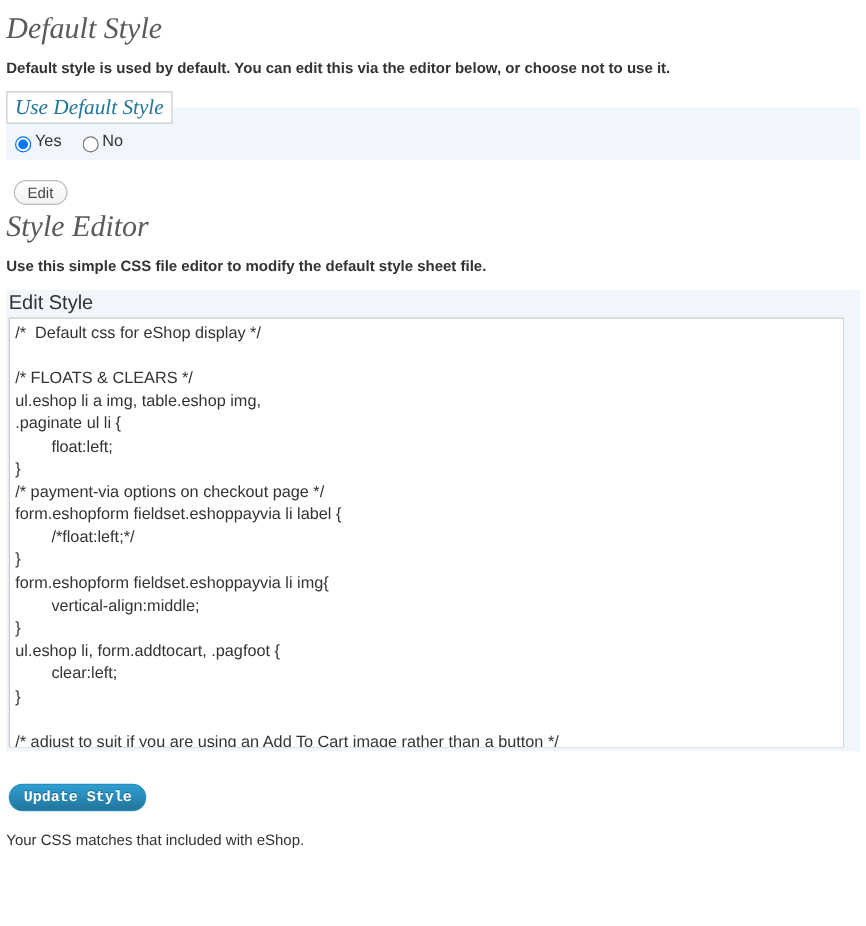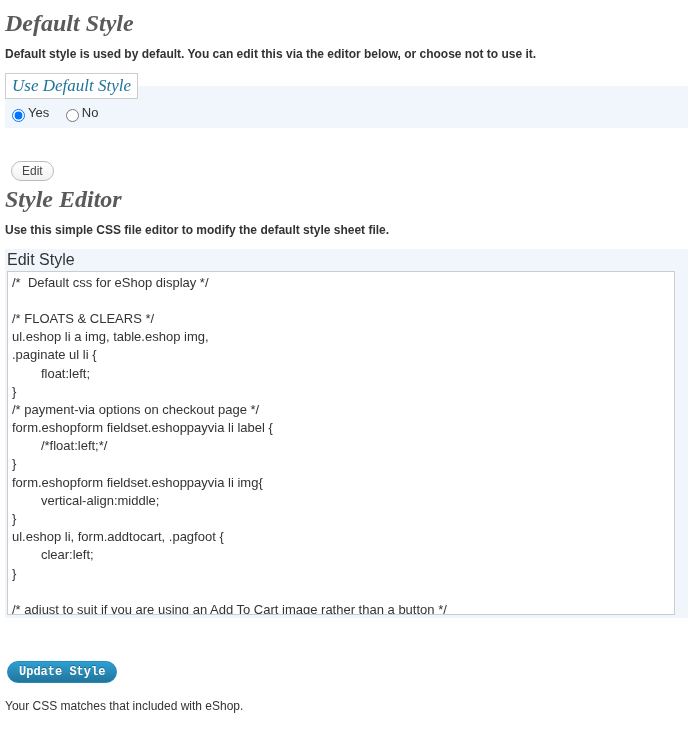--- a/index.html
+++ b/index.html
@@ -6,35 +6,35 @@
       font-family: "Lucida Grande", Verdana, Arial, sans-serif;
       font-size: 13px;
       color: #333;
       margin: 0;
       padding: 5px;
       width: 683px;
     }
     h2 {
       font-family: Georgia, "Times New Roman", serif;
       font-style: italic;
-      font-weight: bold;
+      font-weight: normal;
       color: #5a5a5a;
       font-size: 24px;
       margin: 5px 0 10px 0;
     }
     p.desc {
       font-size: 12px;
       color: #333;
       margin: 8px 0 12px 0;
       font-weight: bold;
     }
     fieldset {
       border: none;
       padding: 0;
-      margin: 0 0 29px 0;
+      margin: 0 0 12px 0;
       background: #f0f6fb;
     }
     legend {
       font-family: Georgia, "Times New Roman", serif;
       font-style: italic;
       font-size: 17px;
       color: #21759b;
       padding: 2px 6px;
       border: 1px solid #ccc;
       background: #fff;

